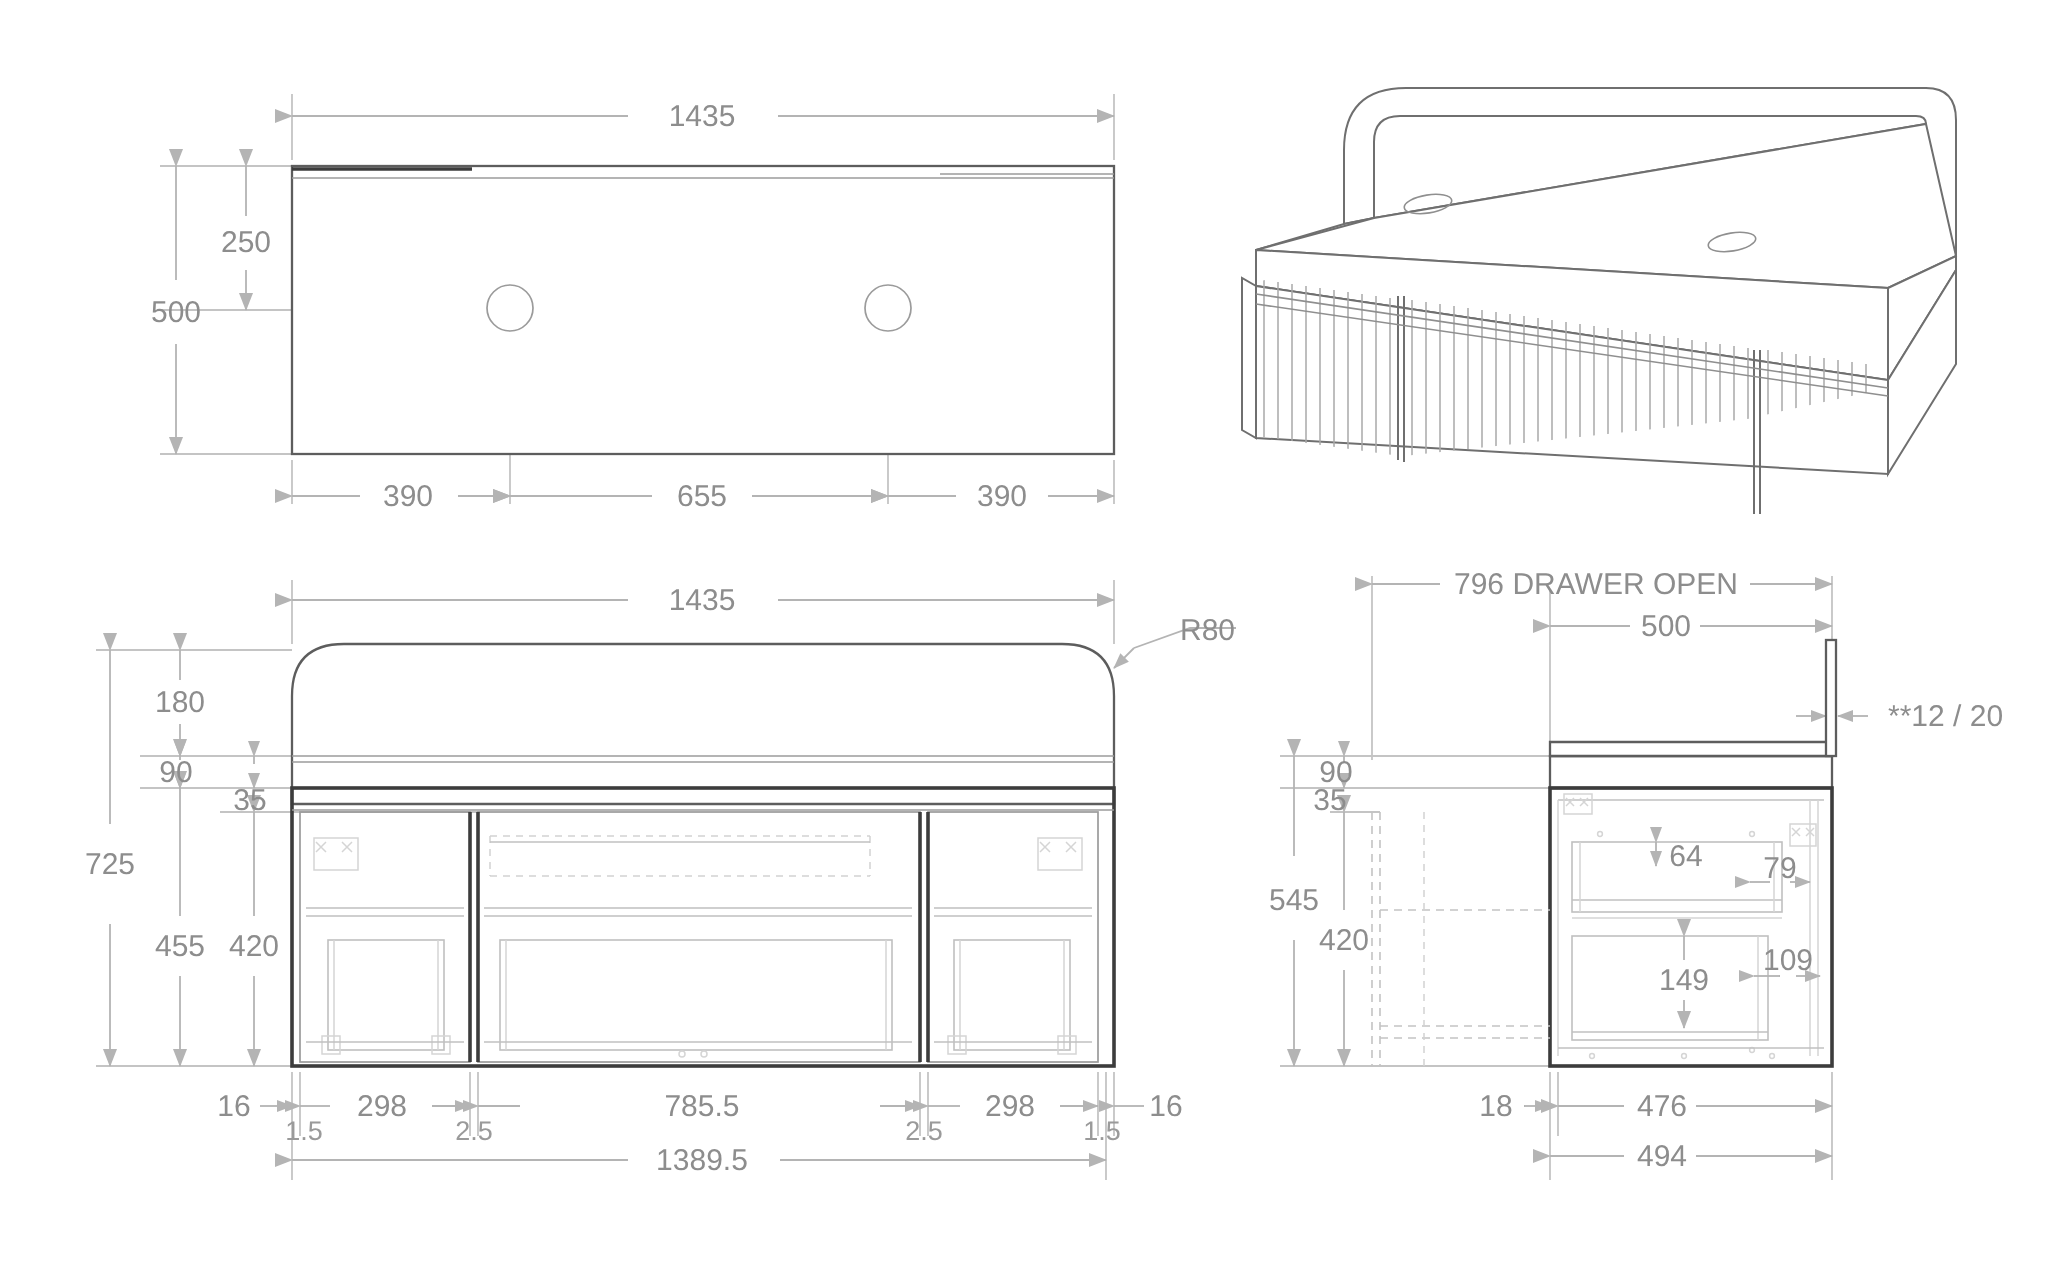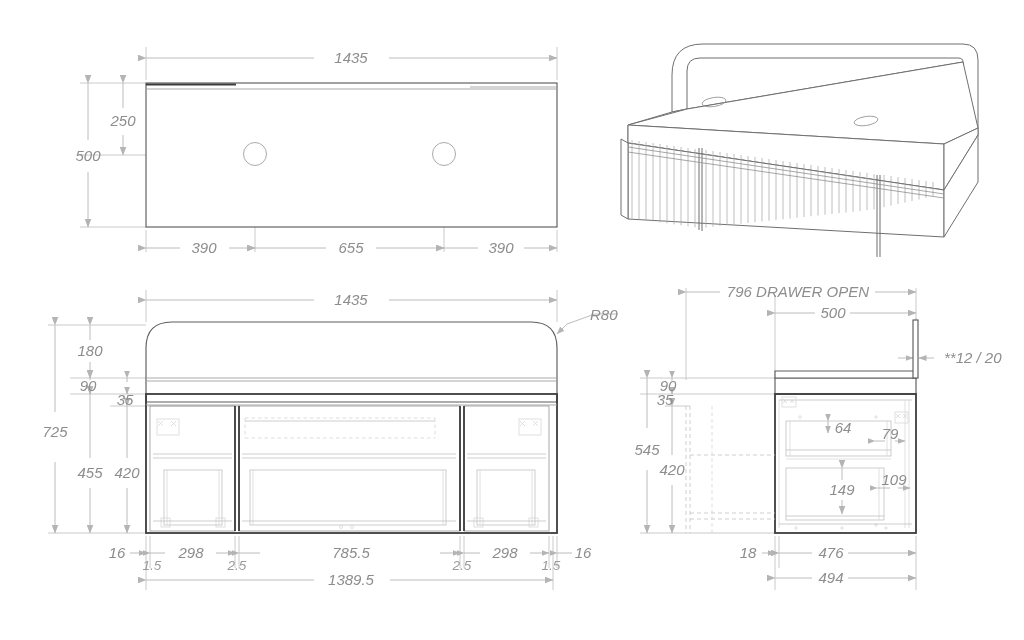--- a/index.html
+++ b/index.html
@@ -2,21 +2,21 @@
 <html><head>
 <meta charset="utf-8">
 <title>Vanity Technical Drawing</title>
 <style>
   html,body{margin:0;padding:0;background:#ffffff;}
   body{
     width:1024px;height:640px;overflow:hidden;
     font-family:"Liberation Sans", sans-serif;
     color:#8a8a8a;
   }
-  #sheet{position:relative;width:1024px;height:640px;background:#fff;font-style:italic;}
+  #sheet{position:relative;width:1024px;height:640px;background:#fff;}
   svg.drw{position:absolute;left:0;top:0;width:1024px;height:640px;}
   text{font-family:"Liberation Sans", sans-serif;fill:#8d8d8d;}
   .dimtxt{font-size:15px;fill:#8d8d8d;}
   .dimtxt-sm{font-size:13.5px;fill:#9a9a9a;}
   .notetxt{font-size:15px;fill:#8d8d8d;}
   .dimline{stroke:#b4b4b4;stroke-width:0.9;fill:none;}
   .extline{stroke:#c4c4c4;stroke-width:0.9;fill:none;}
   .obj{stroke:#5d5d5d;stroke-width:1.15;fill:#ffffff;}
   .objheavy{stroke:#3c3c3c;stroke-width:1.8;fill:none;}
   .objthin{stroke:#9b9b9b;stroke-width:0.85;fill:none;}

